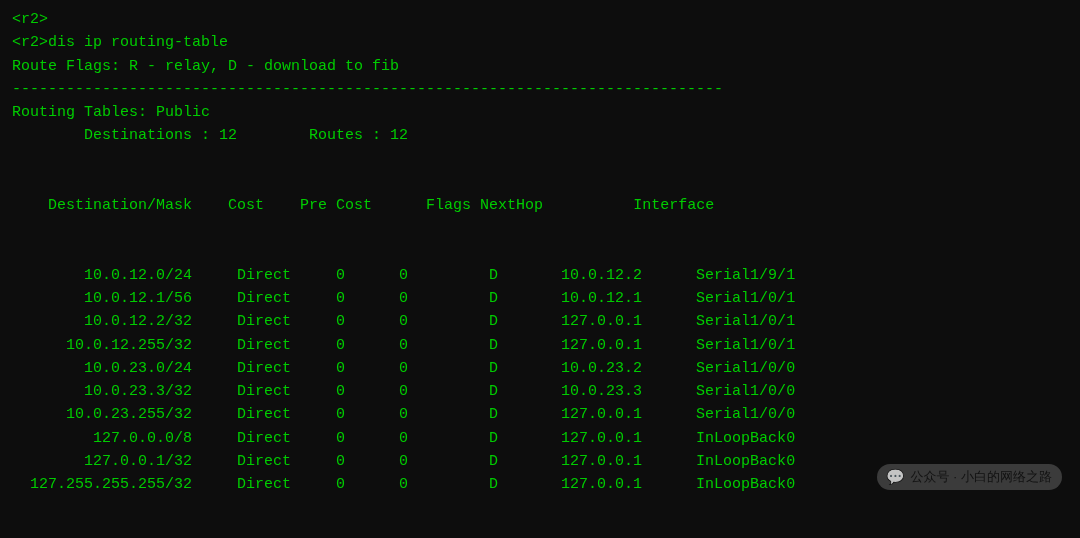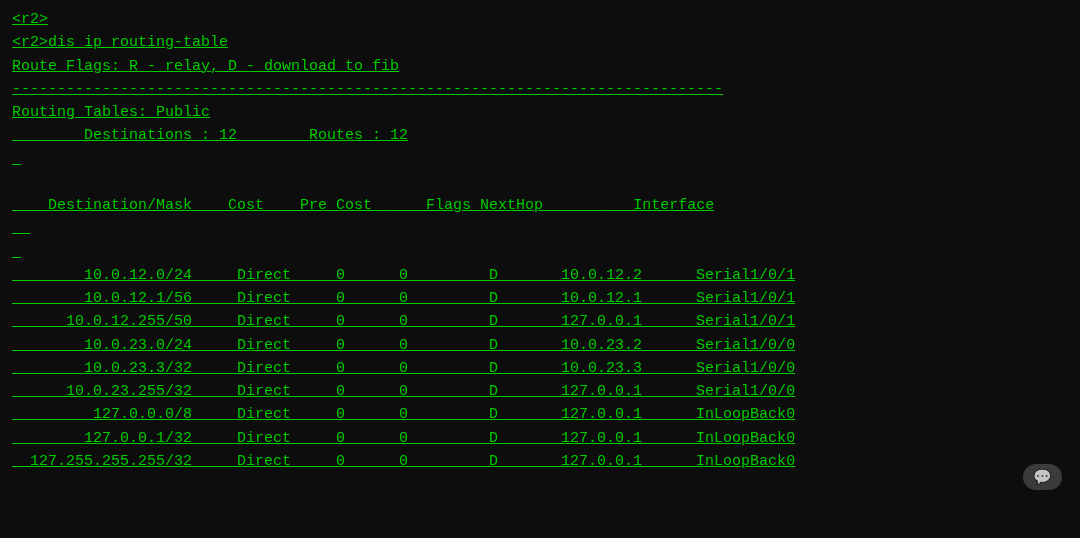--- a/index.html
+++ b/index.html
@@ -23,21 +23,20 @@
       height: 538px;
       background: #0d0d0d;
       padding: 8px 12px;
       position: relative;
     }
 
     .terminal-line {
       line-height: 1.55;
       white-space: pre;
       color: #00cc00;
-      text-decoration: underline;
     }
 
     .separator-line {
       color: #00cc00;
     }
 
     .watermark {
       position: absolute;
       bottom: 48px;
       right: 18px;
@@ -69,27 +68,29 @@
   <div class="terminal-line">        Destinations : 12        Routes : 12</div>
   <div class="terminal-line">&nbsp;</div>
 
   <div class="terminal-line table-header">
     <span>Destination/Mask</span><span>    Cost  </span><span>  Pre </span><span>Cost  </span><span>    Flags </span><span>NextHop       </span><span>   Interface</span>
   </div>
 
   <div class="terminal-line">&nbsp;</div>
 
   <div id="table-rows">
-      <div class="terminal-line">        10.0.12.0/24     Direct     0      0         D       10.0.12.2      Serial1/0/1</div>
+      <div class="terminal-line">        10.0.12.0/24     Direct     0      0         D       10.0.12.2      Serial1/9/1</div>
       <div class="terminal-line">        10.0.12.1/56     Direct     0      0         D       10.0.12.1      Serial1/0/1</div>
-      <div class="terminal-line">      10.0.12.255/50     Direct     0      0         D       127.0.0.1      Serial1/0/1</div>
+      <div class="terminal-line">        10.0.12.2/32     Direct     0      0         D       127.0.0.1      Serial1/0/1</div>
+      <div class="terminal-line">      10.0.12.255/32     Direct     0      0         D       127.0.0.1      Serial1/0/1</div>
       <div class="terminal-line">        10.0.23.0/24     Direct     0      0         D       10.0.23.2      Serial1/0/0</div>
       <div class="terminal-line">        10.0.23.3/32     Direct     0      0         D       10.0.23.3      Serial1/0/0</div>
       <div class="terminal-line">      10.0.23.255/32     Direct     0      0         D       127.0.0.1      Serial1/0/0</div>
       <div class="terminal-line">         127.0.0.0/8     Direct     0      0         D       127.0.0.1      InLoopBack0</div>
       <div class="terminal-line">        127.0.0.1/32     Direct     0      0         D       127.0.0.1      InLoopBack0</div>
       <div class="terminal-line">  127.255.255.255/32     Direct     0      0         D       127.0.0.1      InLoopBack0</div>
     </div>
 
   <div class="watermark">
     <span class="watermark-icon">💬</span>
+    <span>公众号 · 小白的网络之路</span>
   </div>
 </div>
 
 </body></html>

